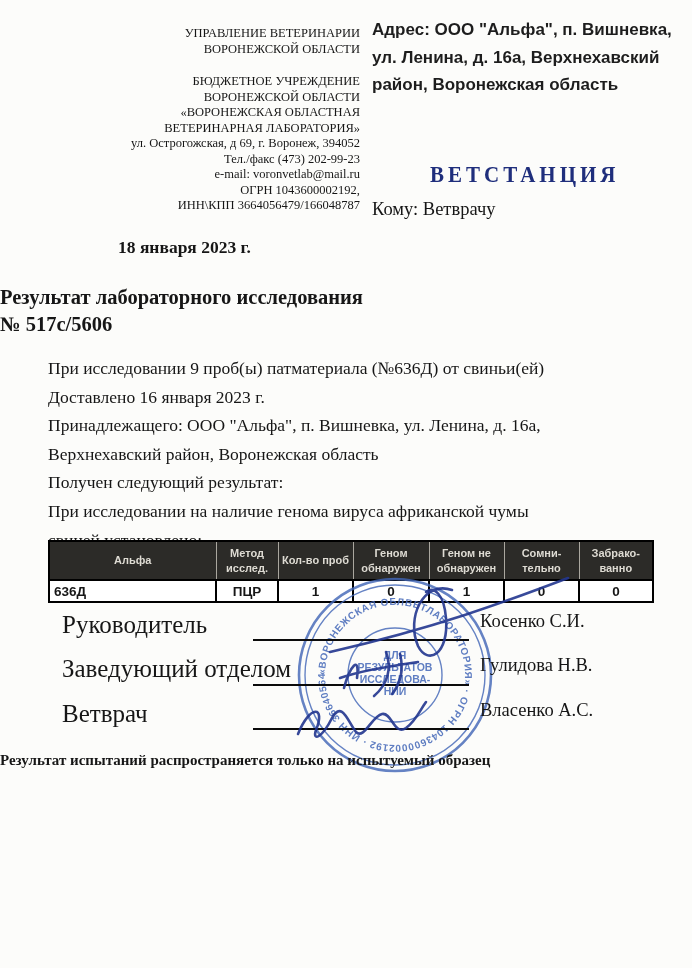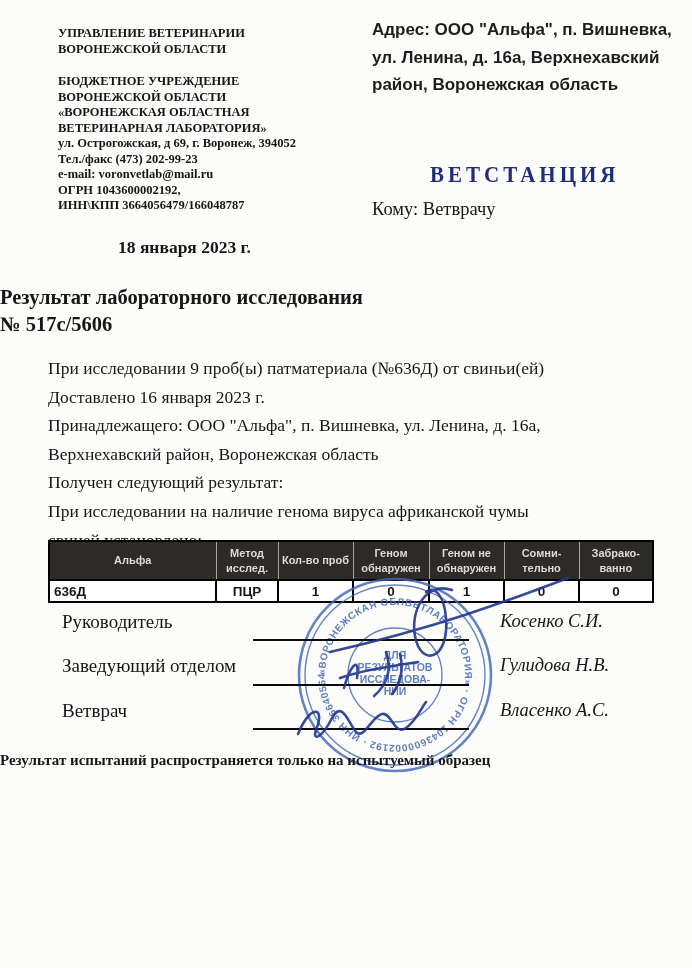--- a/index.html
+++ b/index.html
@@ -4,21 +4,21 @@
 <style>
   html,body { margin:0; padding:0; background:#e8e8e8; }
   .page {
     position:relative; width:692px; height:968px; margin:0 auto;
     background:#fcfcfa; color:#161616; overflow:hidden;
     font-family:"Liberation Serif", serif;
   }
   
   .org-block {
     position:absolute; left:58px; top:26px; width:302px;
-    text-align:left; font-weight:bold; font-size:12.5px; line-height:15.5px;
+    text-align:right; font-weight:normal; font-size:12.5px; line-height:15.5px;
   }
   .org-gap { height:17px; }
   
   .date-line { position:absolute; left:118px; top:237px; font-weight:bold; font-size:17.5px; }
   
   .addr-block {
     position:absolute; left:372px; top:16px; width:315px;
     font-family:"Liberation Sans", sans-serif; font-weight:bold;
     font-size:17px; line-height:27.5px; color:#1d1d1d;
   }
@@ -48,22 +48,22 @@
     padding:4px 1px; border-right:1px solid #aaa79f; line-height:1.3;
     vertical-align:middle; height:29px;
   }
   .results-table th:last-child { border-right:none; }
   .results-table td {
     font-size:13.5px; font-weight:bold; text-align:center;
     border:2px solid #000; padding:1px 12px; height:18px; background:#fff;
   }
   .results-table td.first { text-align:left; padding-left:4px; }
   
-  .sig-role { position:absolute; left:62px; font-size:19px; }
-  .sig-name { position:absolute; left:500px; font-size:18.5px;font-style:italic; }
+  .sig-role { position:absolute; left:62px; font-size:25px; }
+  .sig-name { position:absolute; left:480px; font-size:18.5px; }
   .sig-line { position:absolute; left:253px; width:216px; height:0; border-bottom:2px solid #0b0b0b; }
   
   .footer-line { position:absolute; left:0; top:752px; width:100%; text-align:left; font-weight:bold; font-size:15px; }
   
   .stamp-svg { position:absolute; left:294px; top:572px; }
   .ink-svg   { position:absolute; left:0;  top:566px; }
 </style>
 </head>
 <body>
 

